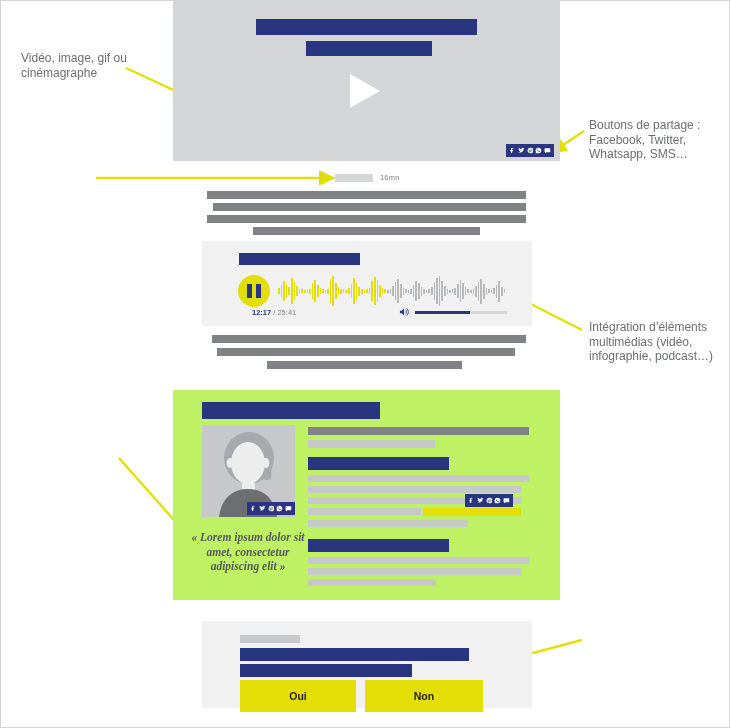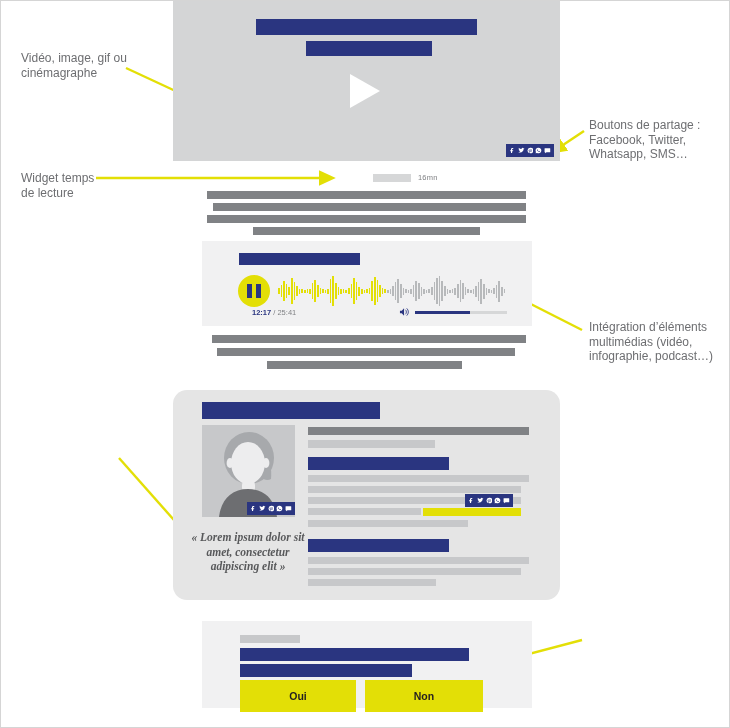--- a/index.html
+++ b/index.html
@@ -52,21 +52,21 @@
     padding:1px 2px;
     box-sizing:border-box;
   }
   .share .sicon{
     width:9px;height:9px;
     margin:0 1px;
     display:block;
     fill:#ffffff;
   }
   
-  #readtime{position:absolute;left:334px;top:172px;display:flex;align-items:flex-end;padding-left:38px;}
+  #readtime{position:absolute;left:334px;top:172px;display:flex;align-items:flex-end;}
   #readtime .rt-bar{width:38px;height:8px;background:#d6d7d8;}
   #readtime .rt-label{font-size:7.5px;color:#808285;margin-left:7px;letter-spacing:.2px;}
   
   #audio{
     position:absolute;left:201px;top:240px;width:330px;height:85px;
     background:#f1f1f2;
   }
   #audio-title{position:absolute;left:37px;top:12px;width:121px;height:12px;background:#2a3580;}
   #playbtn{
     position:absolute;left:36px;top:34px;width:32px;height:32px;border-radius:50%;
@@ -80,22 +80,21 @@
   #wave{position:absolute;left:76px;top:32px;height:36px;width:245px;display:flex;align-items:center;gap:1px;}
   #wave span{display:block;width:1.6px;border-radius:0;}
   #timecode{position:absolute;left:50px;top:67px;font-size:7.5px;color:#808285;}
   #timecode b{color:#2a3580;font-weight:bold;}
   #volume{position:absolute;left:197px;top:66px;display:flex;align-items:center;}
   #vol-track{width:92px;height:3px;background:#d6d7d8;margin-left:5px;position:relative;}
   #vol-fill{position:absolute;left:0;top:0;height:3px;width:55px;background:#2a3580;}
   
   #citation{
     position:absolute;left:172px;top:389px;width:387px;height:210px;
-    background:#e5e5e5;
-    border-radius:14px;
+    background:#bef264;
   }
   #avatar{position:absolute;left:29px;top:35px;width:93px;height:92px;background:#c7c8ca;overflow:hidden;}
   .quote{
     position:absolute;left:18px;top:140px;width:114px;
     font-family:"Liberation Serif", serif;
     font-style:italic;font-weight:bold;
     font-size:11.5px;line-height:14.5px;
     color:#58595b;text-align:center;
   }
   
@@ -132,22 +131,20 @@
     <line x1="118" y1="457" x2="196" y2="545" stroke="#e3df06" stroke-width="2.4" marker-end="url(#ah)"></line>
 
     <line x1="581" y1="639" x2="501" y2="660" stroke="#e3df06" stroke-width="2.4" marker-end="url(#ah)"></line>
   </svg>
 
   <div class="annot" style="left:20px;top:50px;width:150px;">Vidéo, image, gif ou
 cinémagraphe</div>
   <div class="annot" style="left:588px;top:117px;width:135px;">Boutons de partage :
 Facebook, Twitter,
 Whatsapp, SMS…</div>
-  <div class="annot" style="left:20px;top:170px;width:140px;">Widget temps
-de lecture</div>
   <div class="annot" style="left:588px;top:319px;width:140px;">Intégration d’éléments
 multimédias (vidéo,
 infographie, podcast…)</div>
 
   <div id="hero">
     <div class="bar navy" style="left:83px;top:18px;width:221px;height:16px;"></div>
     <div class="bar navy" style="left:133px;top:40px;width:126px;height:15px;"></div>
     <div id="play-triangle"></div>
 
     <div class="share" style="left:333px;top:143px;width:48px;height:13px;">

